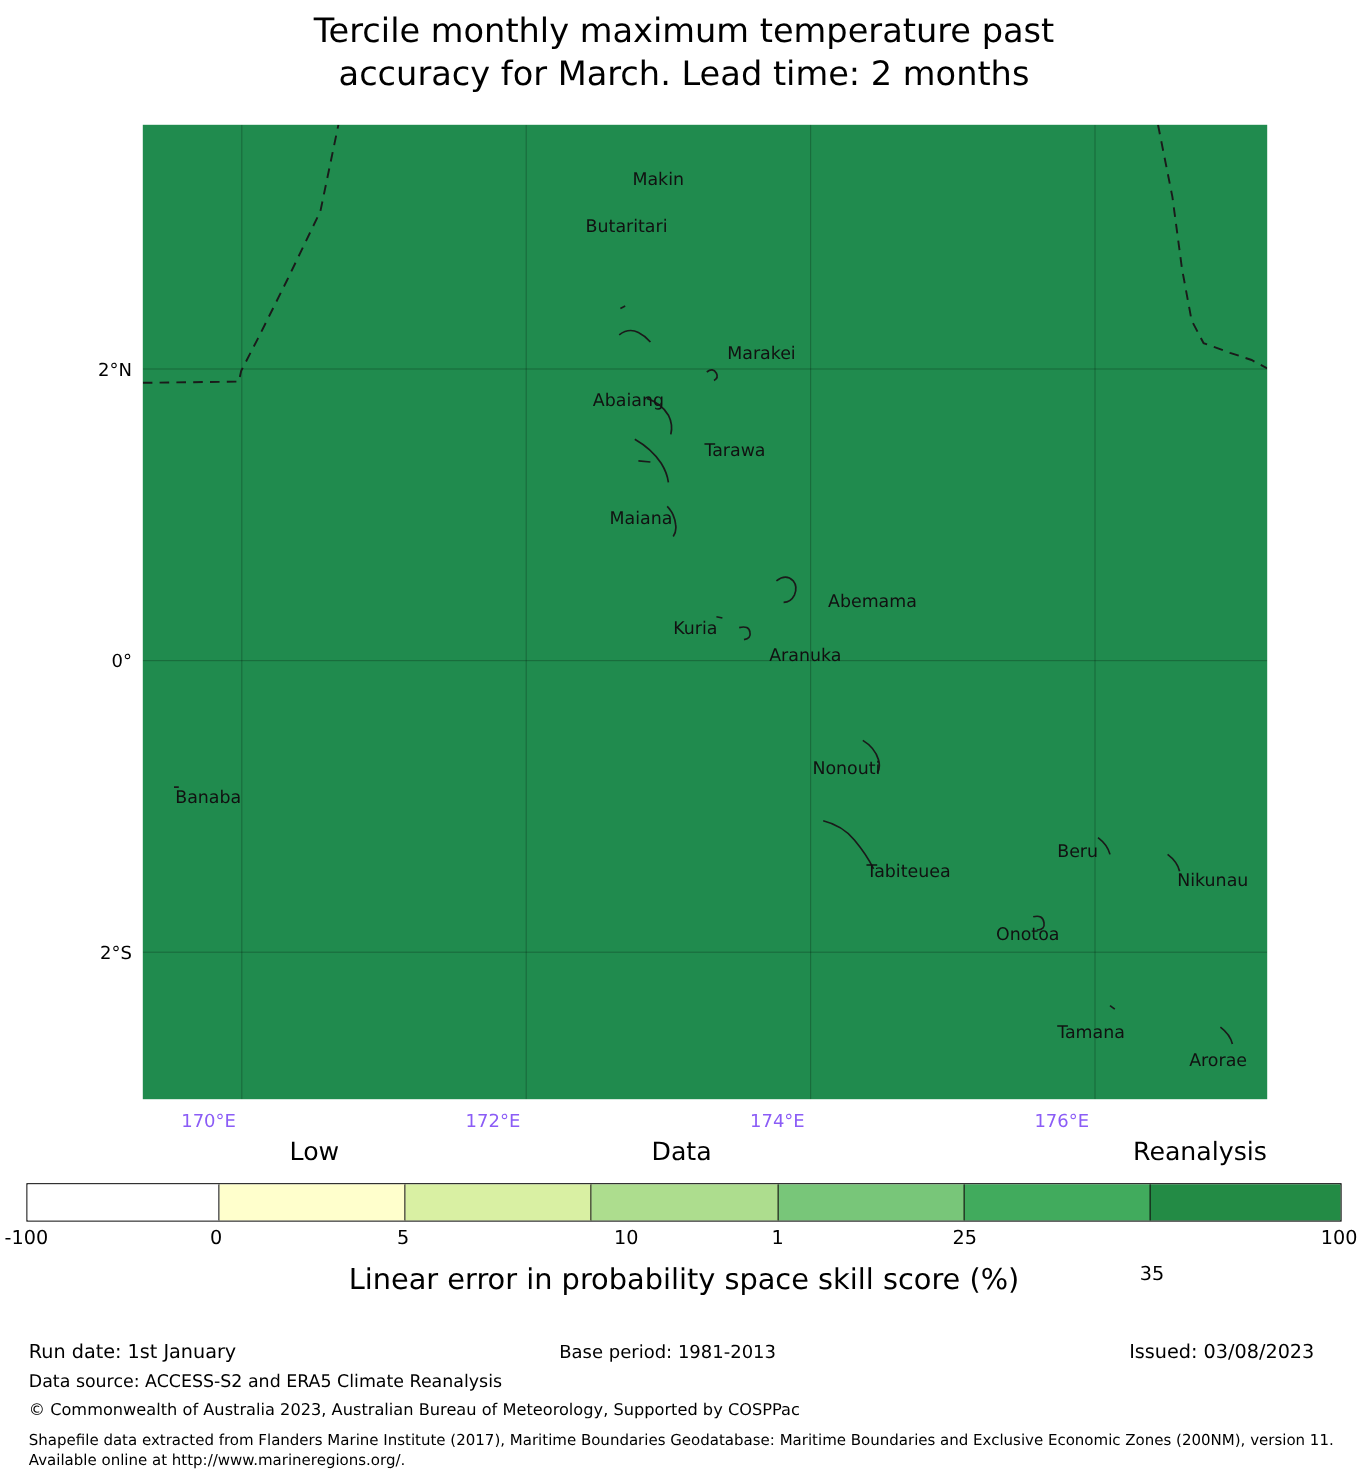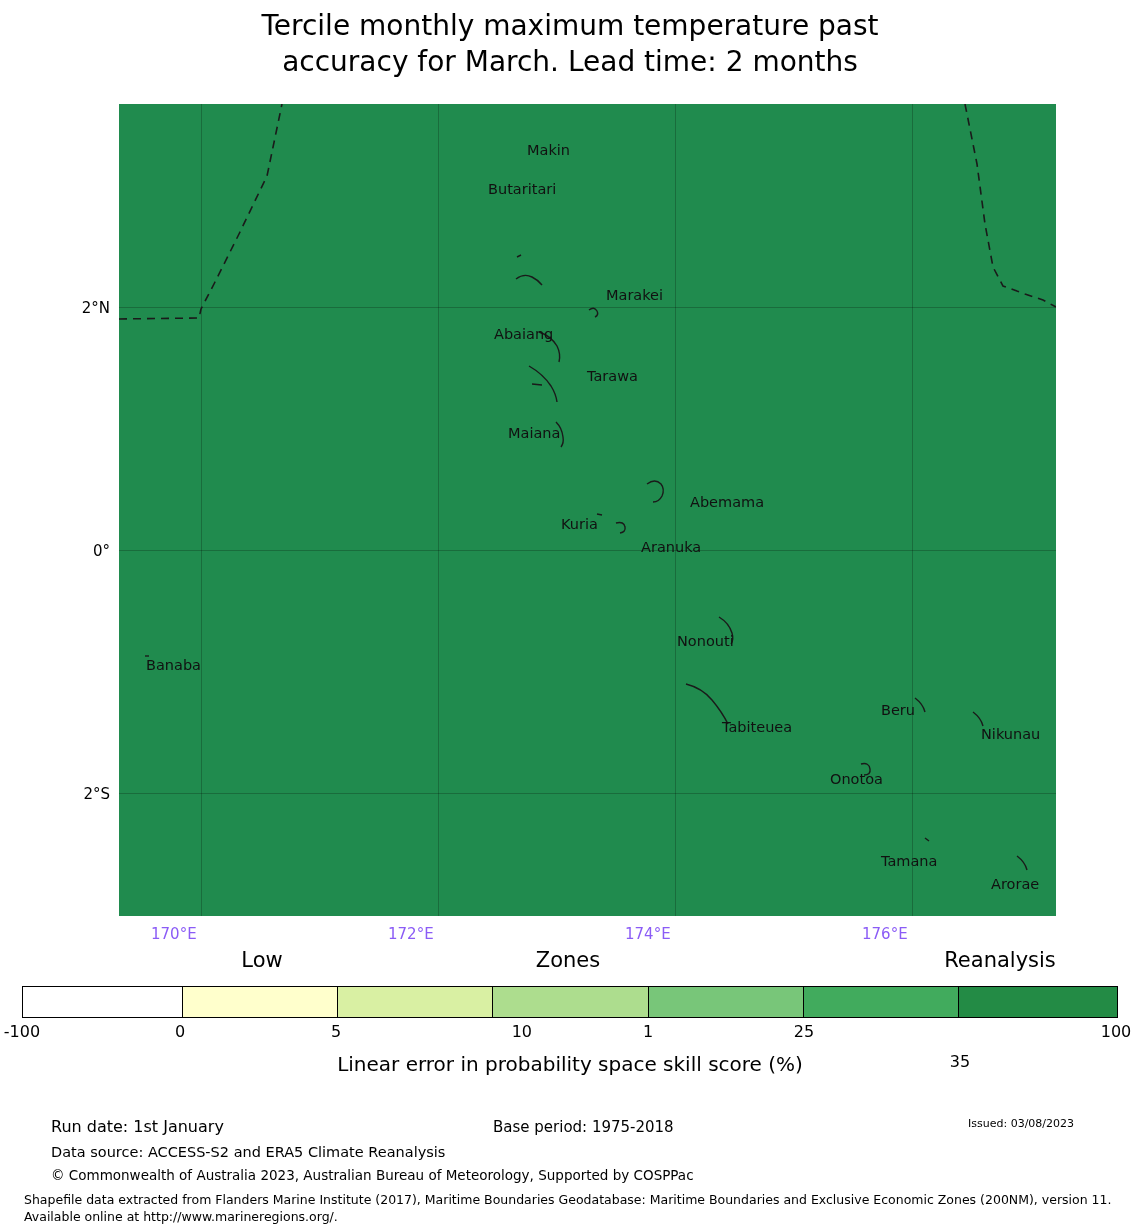--- a/index.html
+++ b/index.html
@@ -124,31 +124,30 @@
     text-align: center;
     color: #000;
     white-space: nowrap;
   }
   #cbar-xlabel {
     position: absolute;
     left: 0;
     top: 1052px;
     width: 1140px;
     text-align: center;
-    font-size: 20px;
+    font-size: 24px;
     color: #000;
   }
 
   
   .foot {
     position: absolute;
     font-size: 14.5px;
     color: #000;
     white-space: nowrap;
-    margin-left: 27px;
   }
   .foot-small {
     position: absolute;
     font-size: 12.5px;
     color: #000;
     line-height: 17px;
   }
 </style>
 </head>
 <body>
@@ -218,21 +217,21 @@
   <div class="ytick" style="left:50px; top:542px; width:60px;">0°</div>
   <div class="ytick" style="left:50px; top:785px; width:60px;">2°S</div>
 
   <div class="xtick" style="left:151px; top:925px; width:100px;">170°E</div>
   <div class="xtick" style="left:388px; top:925px; width:100px;">172°E</div>
   <div class="xtick" style="left:625px; top:925px; width:100px;">174°E</div>
   <div class="xtick" style="left:862px; top:925px; width:100px;">176°E</div>
 
   <div id="cbar-captions">
     <div class="cbar-caption" style="left:182px; top:0; width:160px;">Low</div>
-    <div class="cbar-caption" style="left:488px; top:0; width:160px;">Zones</div>
+    <div class="cbar-caption" style="left:488px; top:0; width:160px;">Data</div>
     <div class="cbar-caption" style="left:880px; top:0; width:240px;">Reanalysis</div>
   </div>
 
   <div id="colorbar">
     <div class="cbar-seg" style="width:14.6%; background:#ffffff;"></div>
     <div class="cbar-seg" style="width:14.2%; background:#ffffcc;"></div>
     <div class="cbar-seg" style="width:14.2%; background:#d9f0a3;"></div>
     <div class="cbar-seg" style="width:14.2%; background:#addd8e;"></div>
     <div class="cbar-seg" style="width:14.2%; background:#78c679;"></div>
     <div class="cbar-seg" style="width:14.2%; background:#41ab5d;"></div>
@@ -244,19 +243,19 @@
   <div class="cbar-tick" style="left:296px; width:80px;">5</div>
   <div class="cbar-tick" style="left:452px; width:80px;text-align:right;">10</div>
   <div class="cbar-tick" style="left:608px; width:80px;">1</div>
   <div class="cbar-tick" style="left:764px; width:80px;">25</div>
   <div class="cbar-tick" style="left:920px; width:80px;margin-top:30px;">35</div>
   <div class="cbar-tick" style="left:1076px; width:80px;">100</div>
 
   <div id="cbar-xlabel">Linear error in probability space skill score (%)</div>
 
   <div class="foot" style="left:24px; top:1117px; font-size:16px;">Run date: 1st January</div>
-  <div class="foot" style="left:466px; top:1118px; font-size:15px;">Base period: 1975-2018</div>
-  <div class="foot" style="left:941px; top:1117px; font-size:11px;">Issued: 03/08/2023</div>
+  <div class="foot" style="left:466px; top:1118px; font-size:15px;">Base period: 1981-2013</div>
+  <div class="foot" style="left:941px; top:1117px; font-size:16px;">Issued: 03/08/2023</div>
   <div class="foot" style="left:24px; top:1144px;">Data source: ACCESS-S2 and ERA5 Climate Reanalysis</div>
   <div class="foot" style="left:24px; top:1167px; font-size:13.5px;">© Commonwealth of Australia 2023, Australian Bureau of Meteorology, Supported by COSPPac</div>
   <div class="foot-small" style="left:24px; top:1191px; width:1112px; white-space:normal;">Shapefile data extracted from Flanders Marine Institute (2017), Maritime Boundaries Geodatabase: Maritime Boundaries and Exclusive Economic Zones (200NM), version 11. Available online at http://www.marineregions.org/.</div>
 
 </div>
 
 </body></html>

